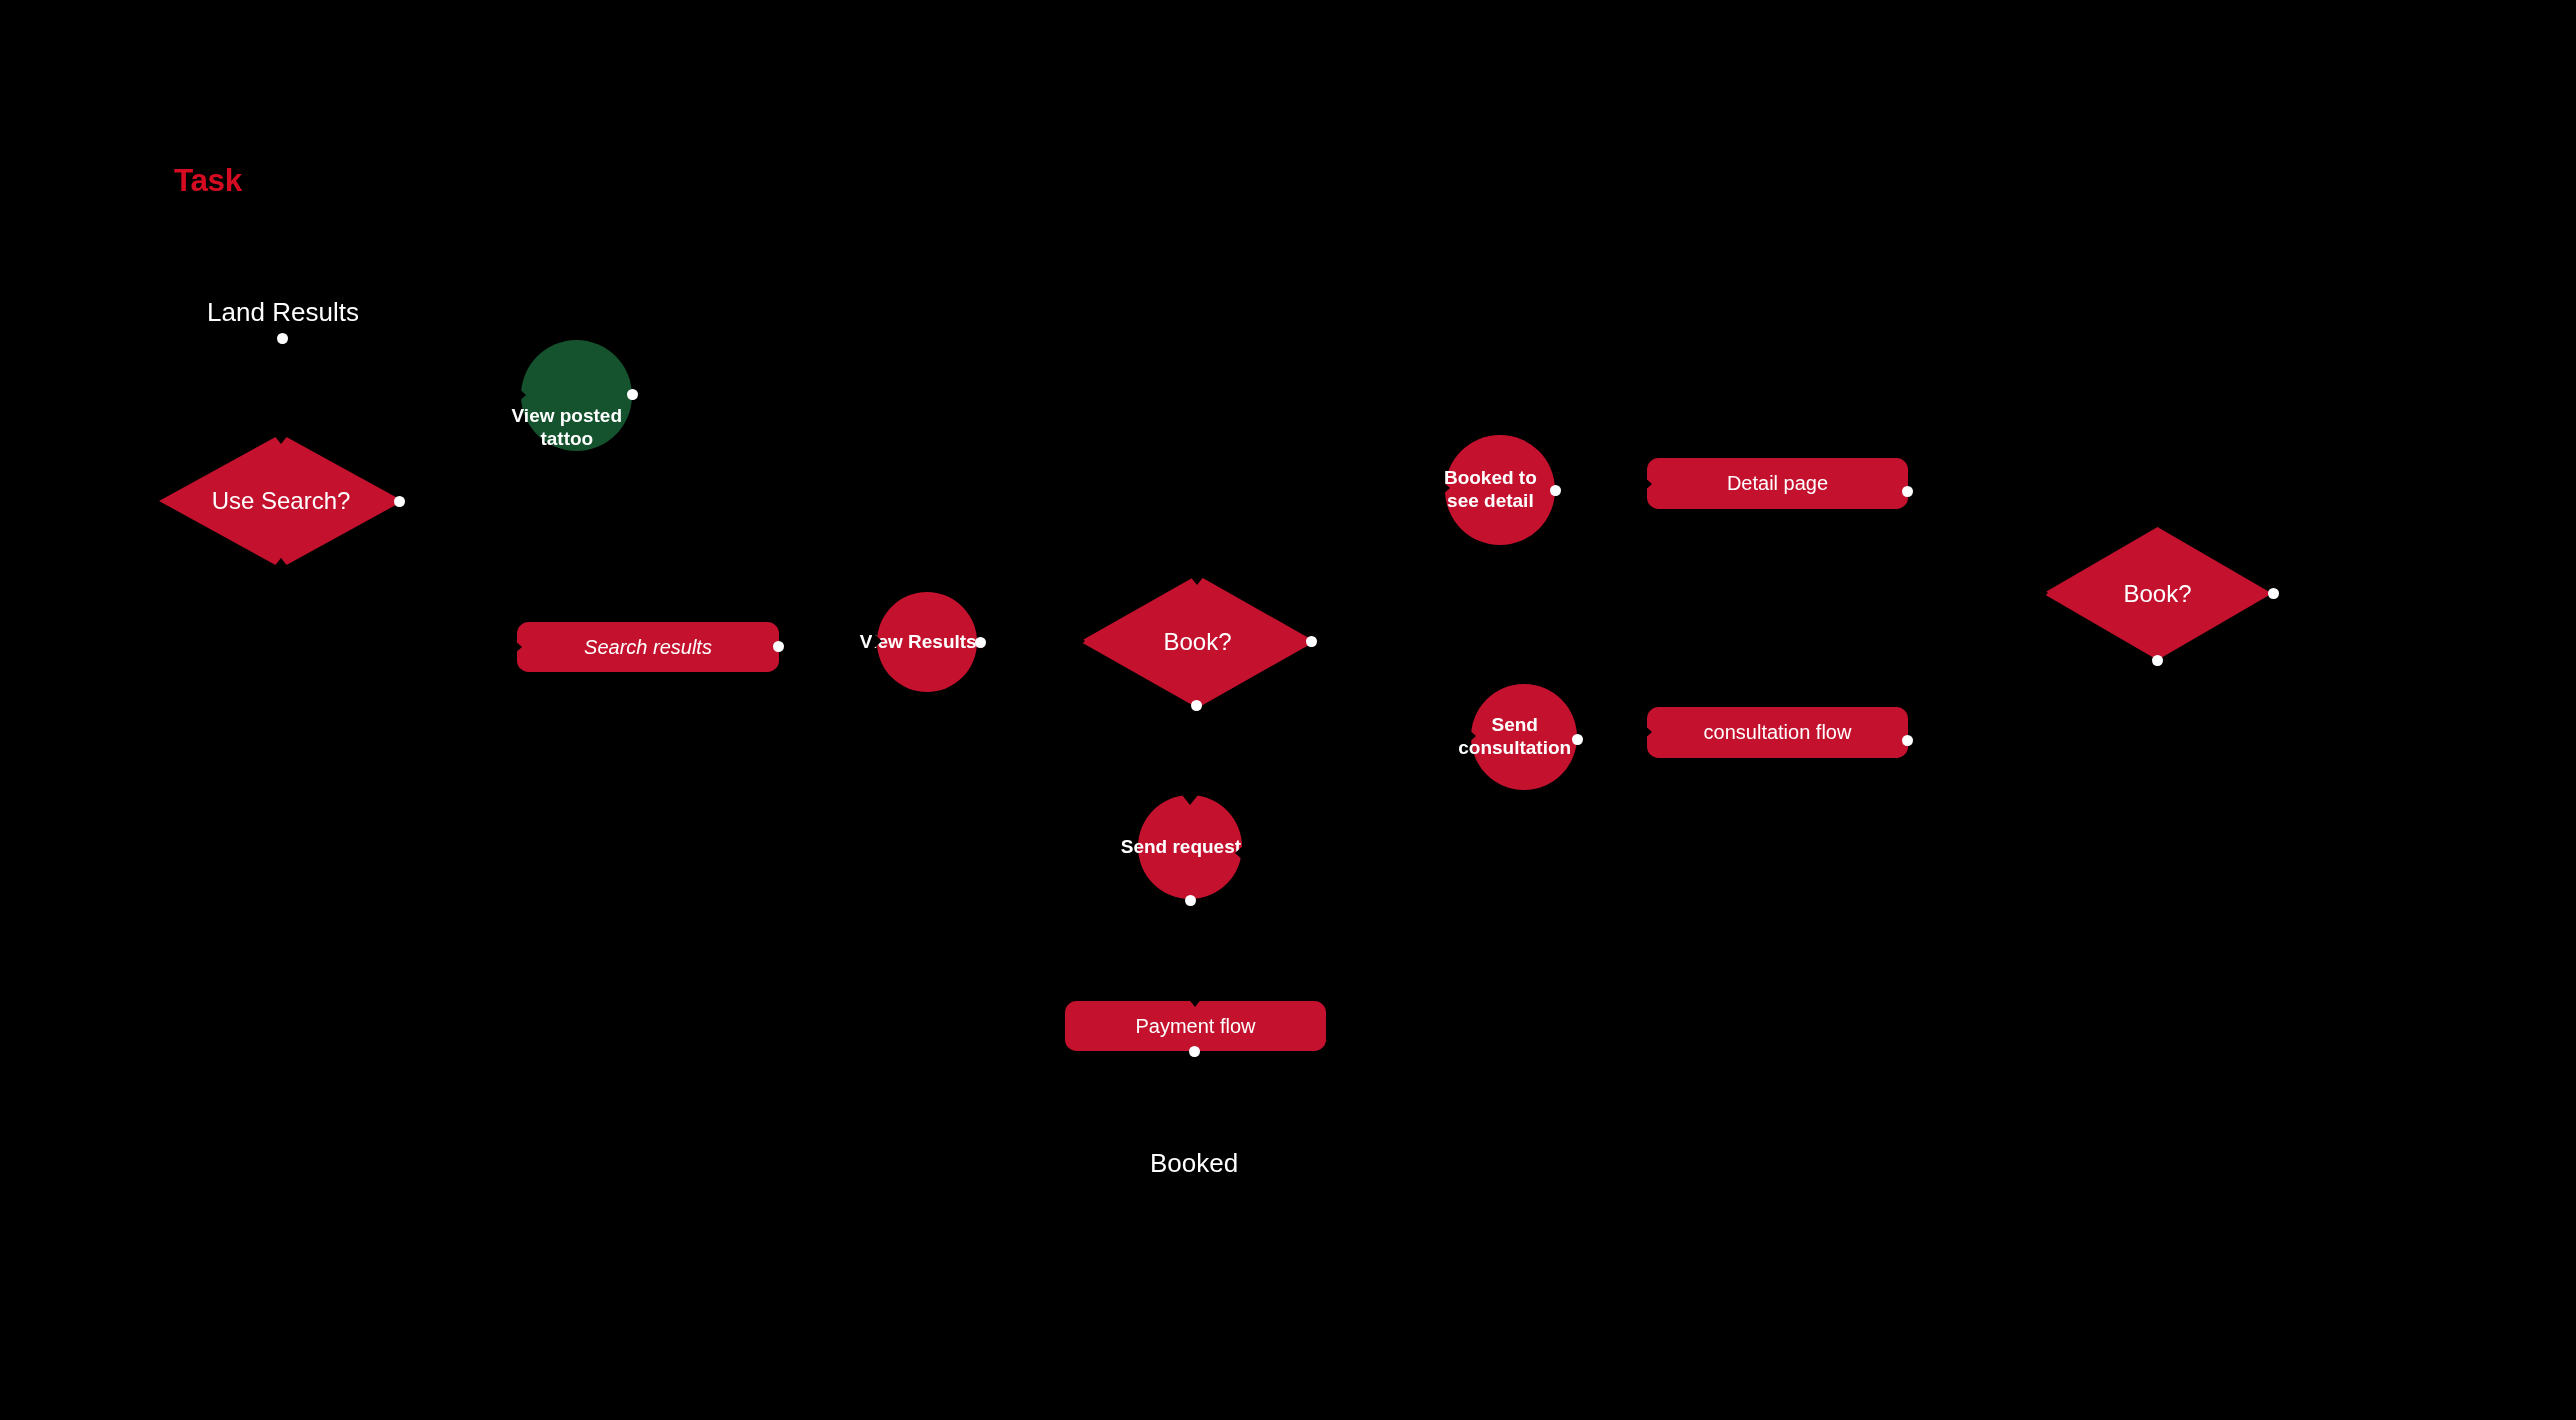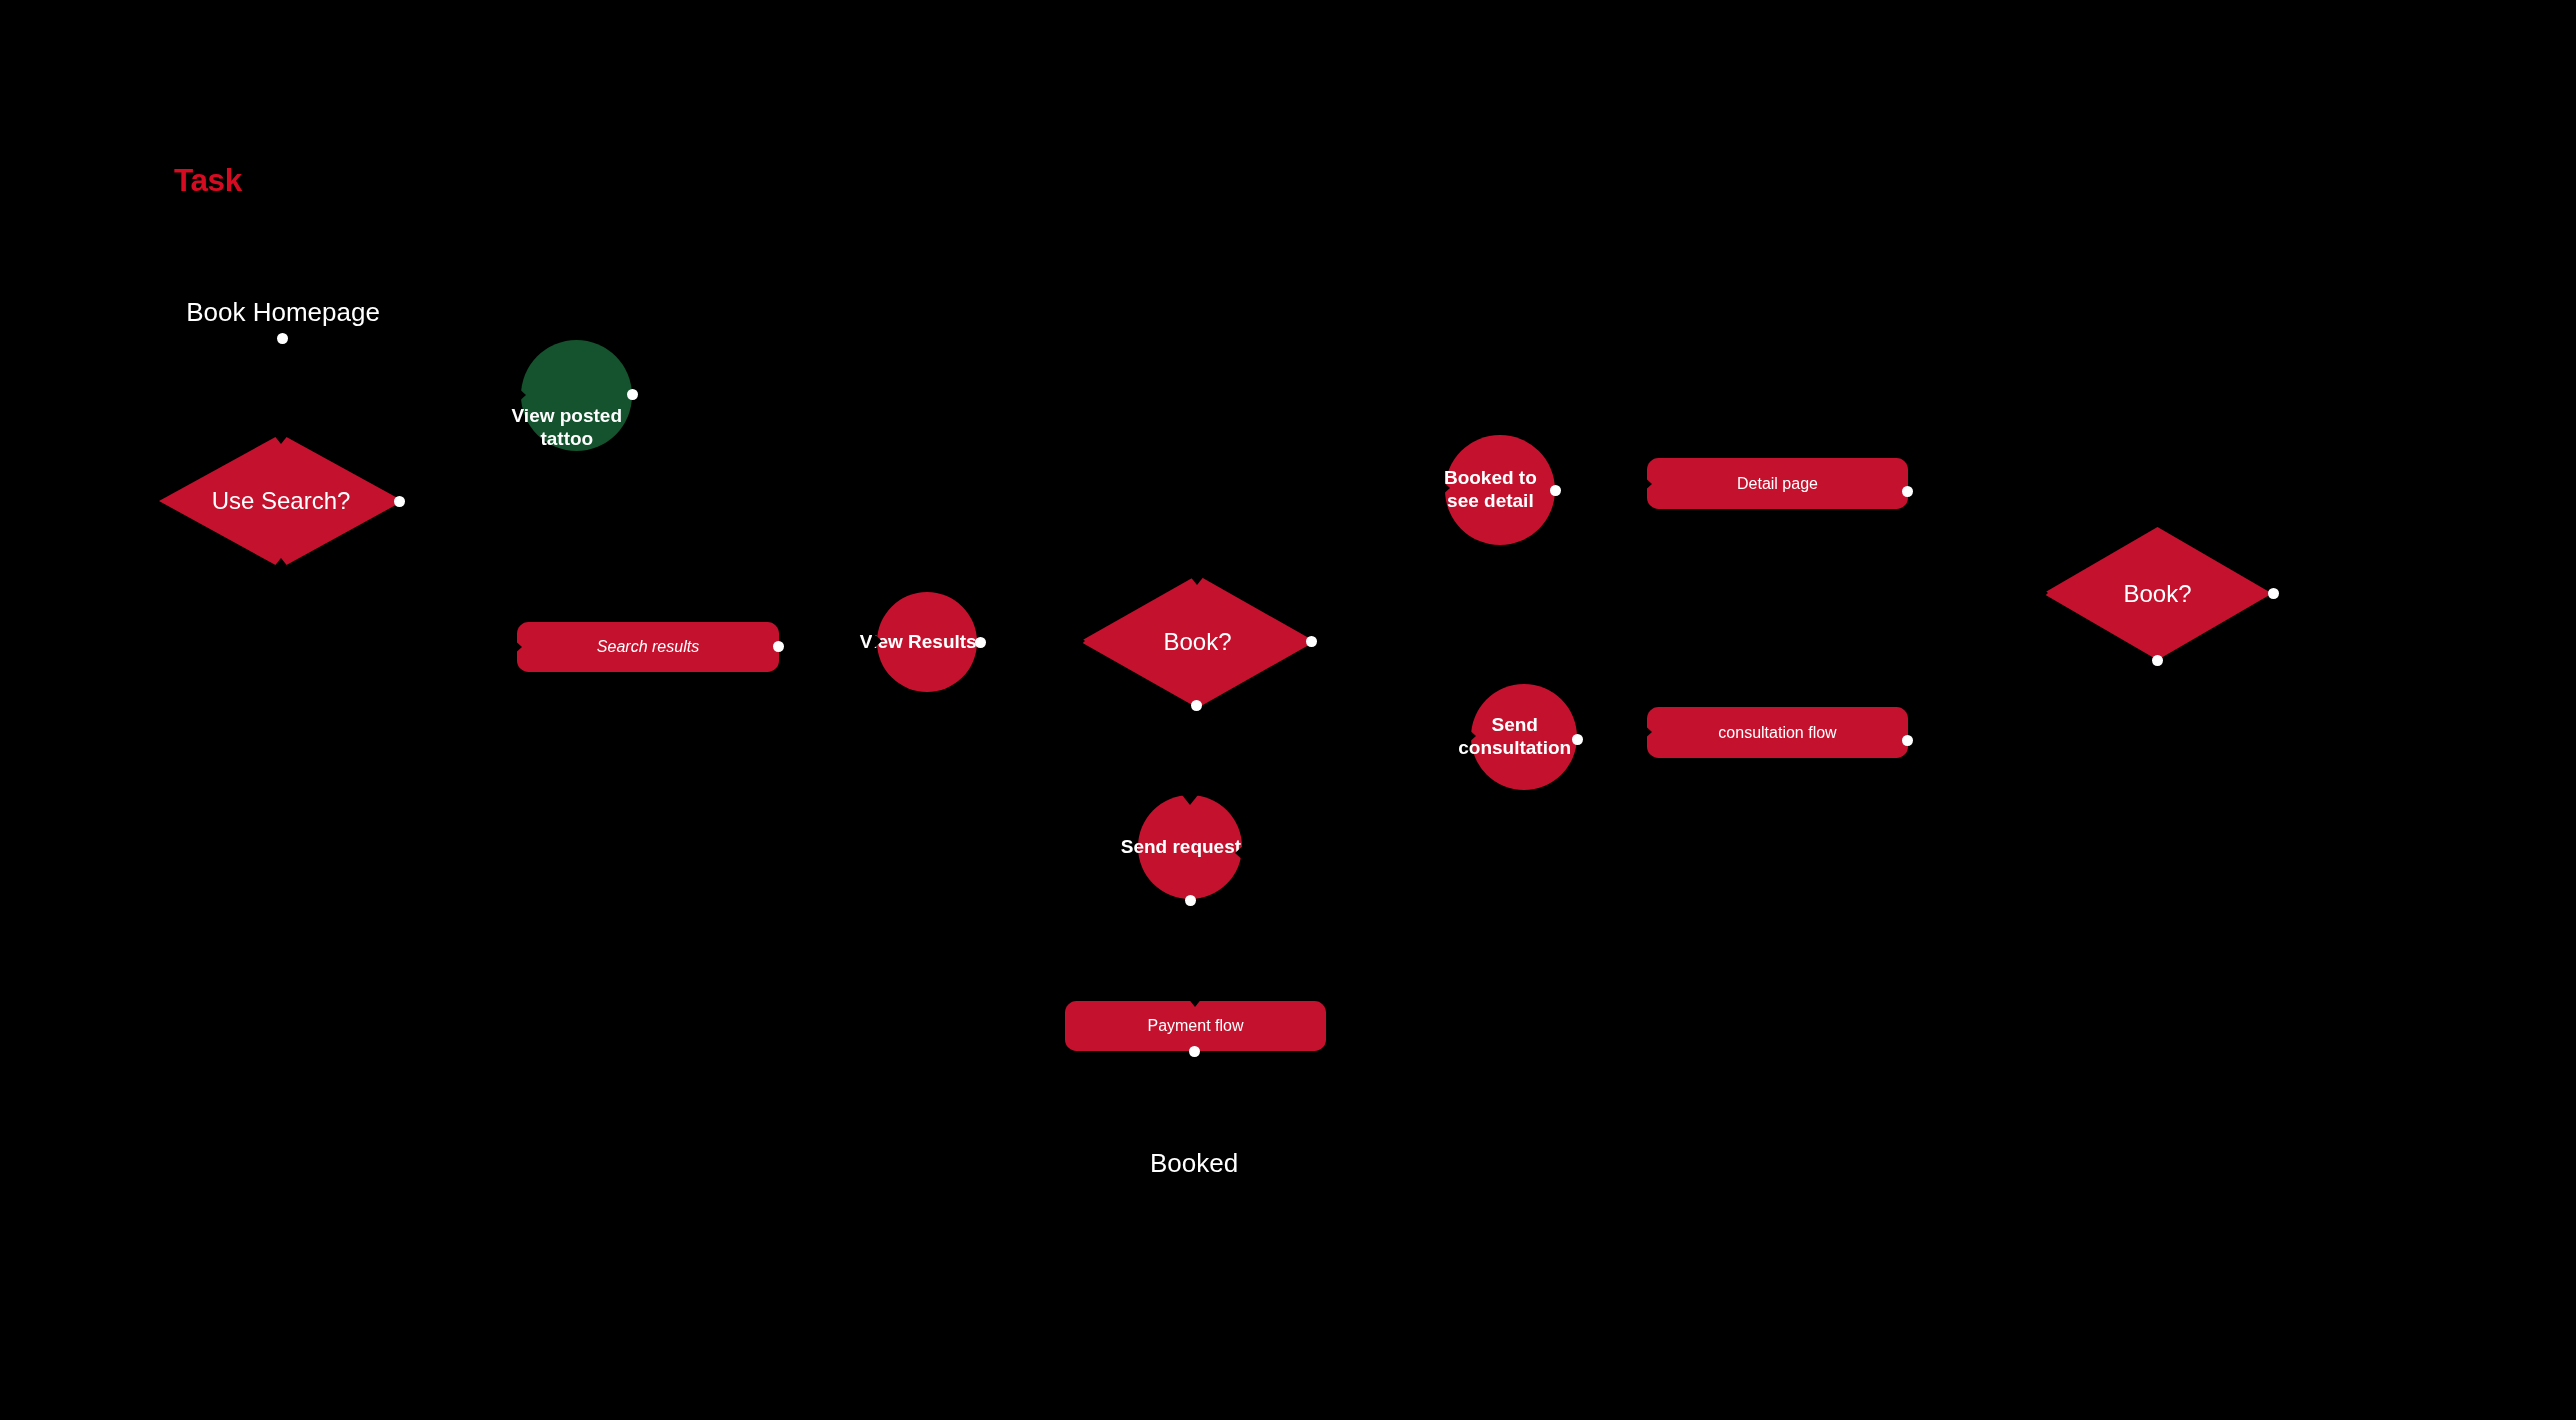--- a/index.html
+++ b/index.html
@@ -54,21 +54,21 @@
   }
 
   
   .rect-node {
     background: #C4122E;
     border-radius: 11.6px;
     display: flex;
     align-items: center;
     justify-content: center;
     color: #FFFFFF;
-    font-size: 16px;
+    font-size: 20px;
     font-weight: normal;
     text-align: center;
     line-height: 1.12;
     box-sizing: border-box;
   }
 
   
   .circle-node {
     background: #C4122E;
     border-radius: 50%;
@@ -151,21 +151,21 @@
     border-bottom: 10.8px solid #000000;
   }
 </style>
 </head>
 <body style="background: rgb(0, 0, 0);">
 
 <div id="canvas" style="background: rgb(0, 0, 0); width: 2576px; height: 1420px;">
 
   <div class="section-heading" style="left: 174px; top: 162px; color: rgb(213, 11, 33);">Task</div>
 
-  <div class="text-node" style="left:283px; top:297px;">Book Homepage</div>
+  <div class="text-node" style="left:283px; top:297px;">Land Results</div>
   <div class="port" style="left: 277px; top: 333px; background: rgb(255, 255, 255);"></div>
 
   <div class="node diamond-node" style="left:159px; top:434px; width:244px; height:134px;">
     <div class="dshape" style="background: rgb(196, 18, 46);"></div>
     <span class="lbl">Use Search?</span>
   </div>
   <div class="notch notch-top" style="left:273px; top:434px;"></div>
   <div class="notch notch-bottom" style="left:273px; top:558px;"></div>
   <div class="port" style="left: 394px; top: 496px; background: rgb(255, 255, 255);"></div>
 

